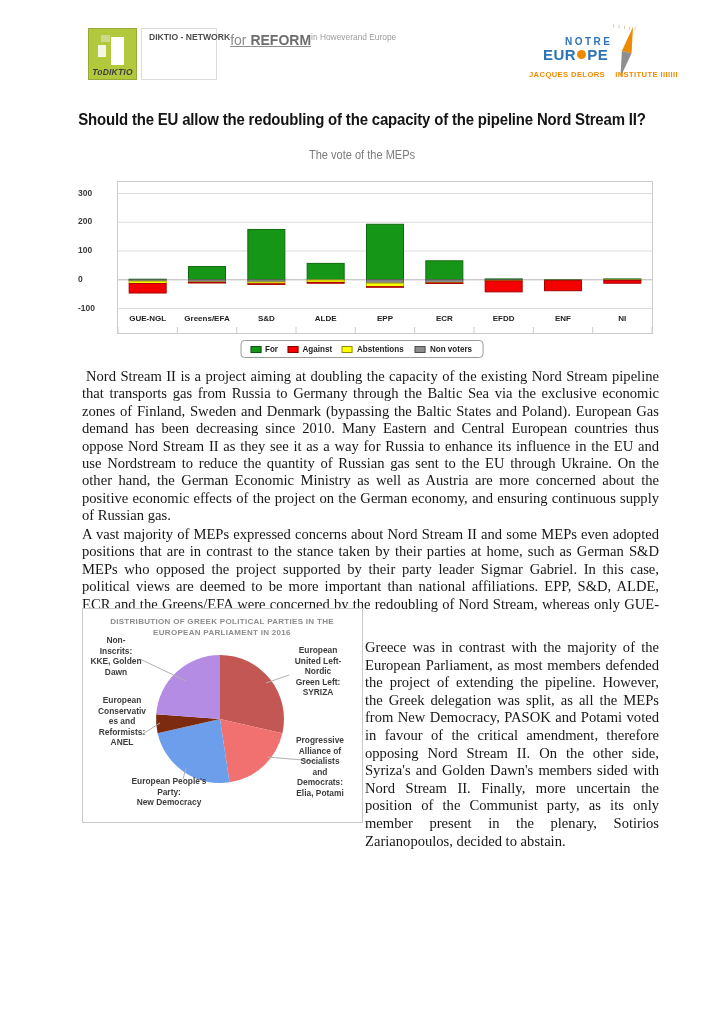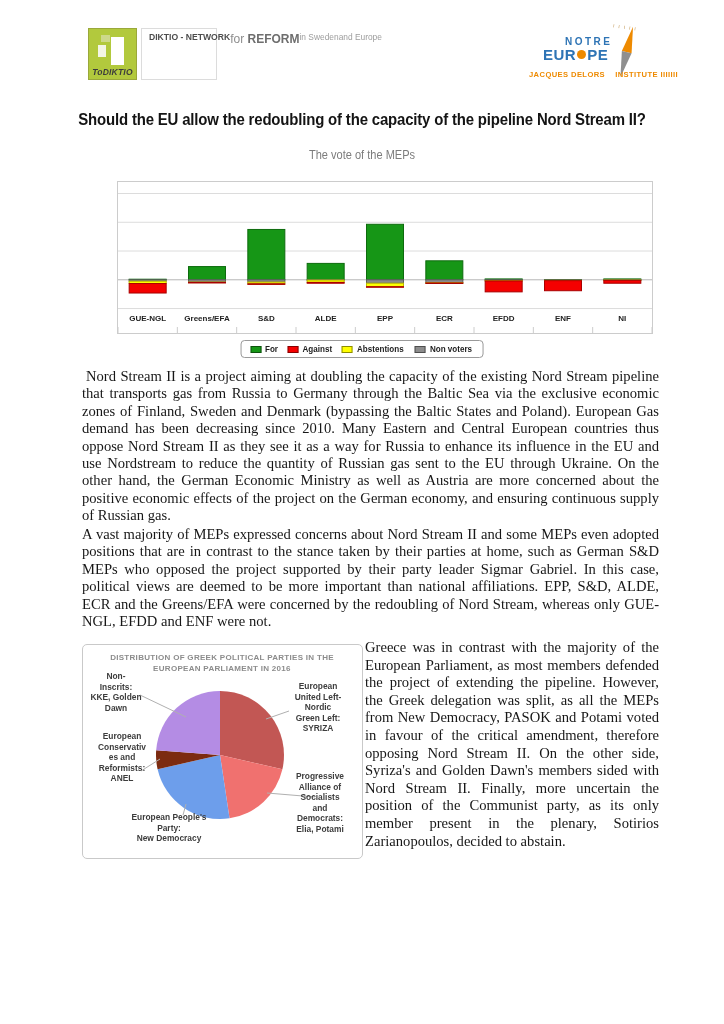--- a/index.html
+++ b/index.html
@@ -10,21 +10,21 @@
   .logo-diktio{position:absolute;left:88px;top:28px;display:flex;align-items:stretch;height:52px;}
   .dk-square{position:relative;width:49px;height:52px;background:#b2c93d;border:1px solid #9aa83a;box-sizing:border-box;}
   .dk-shape-tall{position:absolute;left:22px;top:8px;width:13px;height:28px;background:#ffffff;}
   .dk-shape-small{position:absolute;left:9px;top:16px;width:8px;height:12px;background:#f3f5e6;}
   .dk-shape-flag{position:absolute;left:12px;top:6px;width:9px;height:7px;background:#cdd98a;}
   .dk-name{position:absolute;left:0;right:0;bottom:2px;font-size:8.5px;font-weight:bold;font-style:italic;
            color:#3c3c3c;text-align:center;letter-spacing:.2px;}
   .dk-text{box-sizing:border-box;margin-left:4px;padding:3px 7px 2px 7px;border:1px solid #dcdcdc;background:#fff;
            display:flex;justify-content:space-between;width:76px;}
   .dk-l1{font-size:8.6px;font-weight:bold;color:#4d4d4d;white-space:nowrap;}
-  .dk-l2{font-size:12px;color:#8e8e8e;white-space:nowrap;}
+  .dk-l2{font-size:14px;color:#8e8e8e;white-space:nowrap;text-decoration:underline;}
   .dk-l2 b{color:#6e6e6e;}
   .dk-l3,.dk-l4{font-size:8.4px;color:#9d9d9d;white-space:nowrap;}
 
   .logo-ne{position:absolute;left:543px;top:24px;width:140px;height:58px;}
   .ne-top{position:absolute;left:22px;top:12px;font-size:10px;font-weight:bold;letter-spacing:2.5px;color:#2e74b5;}
   .ne-main{position:absolute;left:0px;top:22px;font-size:15px;font-weight:bold;letter-spacing:.5px;color:#2e74b5;white-space:nowrap;}
   .ne-dot{display:inline-block;width:9px;height:9px;border-radius:50%;background:#ee8a00;margin:0 1px 1px 1px;}
   .ne-bottom{position:absolute;left:-14px;top:46px;font-size:7.6px;font-weight:bold;letter-spacing:.4px;color:#ee8a00;white-space:nowrap;}
   .ne-needle{position:absolute;left:78px;top:2px;width:10px;height:58px;transform:rotate(14deg);}
   .ne-needle .up{position:absolute;left:0;top:0;width:0;height:0;border-left:5px solid transparent;
@@ -52,22 +52,22 @@
   .legend-label{font-size:8.6px;font-weight:bold;color:#1d1d1d;transform:scaleX(.94);}
 
   
   .para{position:absolute;font-family:"Liberation Serif",serif;font-size:14.6px;line-height:17.4px;
         text-align:justify;color:#171717;}
   .p1{left:82px;top:368px;width:577px;text-indent:4px;}
   .p2{left:82px;top:526px;width:577px;}
   .p3{left:365px;top:639px;width:294px;line-height:17.6px;}
 
   
-  .pie-box{position:absolute;left:82px;top:644px;width:279px;height:213px;border:1px solid #c9c9c9;
-           border-radius:5px;background:#fff;}
+  .pie-box{position:absolute;left:82px;top:608px;width:279px;height:213px;border:1px solid #c9c9c9;
+           border-radius:0;background:#fff;}
   .pie-title{position:absolute;left:14px;top:7px;width:250px;text-align:center;font-size:8px;font-weight:bold;
              color:#8c8c8c;letter-spacing:.3px;line-height:11px;}
   .pie-svg{position:absolute;left:0;top:0;}
   .pie-label{position:absolute;white-space:pre-line;text-align:center;font-size:8.4px;font-weight:bold;
              color:#3d3d3d;line-height:10.5px;}
   .pl-ni{left:2px;top:26px;width:62px;}
   .pl-syriza{left:200px;top:36px;width:70px;}
   .pl-sd{left:202px;top:126px;width:70px;}
   .pl-anel{left:8px;top:86px;width:62px;}
   .pl-nd{left:28px;top:167px;width:116px;}
@@ -80,39 +80,46 @@
   <div class="logo-diktio">
     <div class="dk-square">
       <div class="dk-shape-flag"></div>
       <div class="dk-shape-tall"></div>
       <div class="dk-shape-small"></div>
       <div class="dk-name">ΤοDIKTIO</div>
     </div>
     <div class="dk-text">
       <div class="dk-l1">DIKTIO - NETWORK</div>
       <div class="dk-l2"><span>for </span><b>REFORM</b></div>
-      <div class="dk-l3">in Sweden</div>
+      <div class="dk-l3">in However</div>
       <div class="dk-l4">and Europe</div>
     </div>
   </div>
 
   <div class="logo-ne">
     <div class="ne-arc">ı ı ı ı ı</div>
     <div class="ne-needle">
         <div class="up"></div>
         <div class="down"></div>
       </div>
     <div class="ne-top">NOTRE</div>
     <div class="ne-main"><span>EUR</span><span class="ne-dot"></span><span>PE</span></div>
     <div class="ne-bottom"><span>JACQUES DELORS</span>&nbsp;&nbsp;&nbsp;&nbsp;<span>INSTITUTE IIIIIII</span></div>
   </div>
 
   <div class="title">Should the EU allow the redoubling of the capacity of the pipeline Nord Stream II?</div>
   <div class="subtitle">The vote of the MEPs</div>
 
+  <div class="y-axis" id="y-axis">
+      <span style="top: 6.50476px;">300</span>
+      <span style="top: 35.2667px;">200</span>
+      <span style="top: 64.0286px;">100</span>
+      <span style="top: 92.7905px;">0</span>
+      <span style="top: 121.552px;">-100</span>
+    </div>
   <div class="plot" id="plot"><svg width="534" height="151">
         <line x1="0" x2="534" y1="11.504761904761905" y2="11.504761904761905" stroke="#dcdcdc" stroke-width="1"></line>
         <line x1="0" x2="534" y1="40.266666666666666" y2="40.266666666666666" stroke="#dcdcdc" stroke-width="1"></line>
         <line x1="0" x2="534" y1="69.02857142857142" y2="69.02857142857142" stroke="#dcdcdc" stroke-width="1"></line>
         <line x1="0" x2="534" y1="97.79047619047618" y2="97.79047619047618" stroke="#b5b5b5" stroke-width="1"></line>
         <line x1="0" x2="534" y1="126.55238095238094" y2="126.55238095238094" stroke="#dcdcdc" stroke-width="1"></line>
         <line x1="0" x2="0" y1="145" y2="151" stroke="#cccccc" stroke-width="1"></line>
         <line x1="59.333333333333336" x2="59.333333333333336" y1="145" y2="151" stroke="#cccccc" stroke-width="1"></line>
         <line x1="118.66666666666667" x2="118.66666666666667" y1="145" y2="151" stroke="#cccccc" stroke-width="1"></line>
         <line x1="178" x2="178" y1="145" y2="151" stroke="#cccccc" stroke-width="1"></line>

